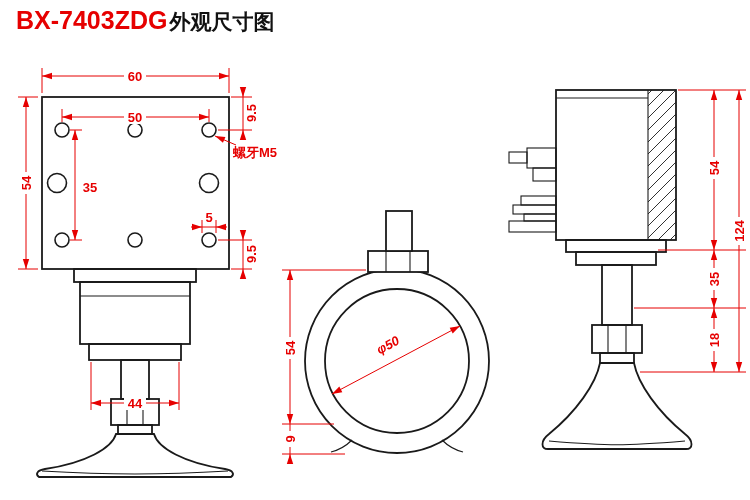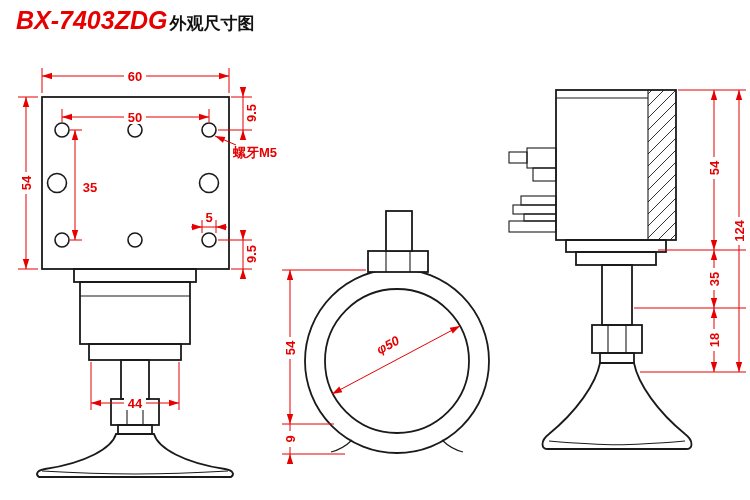--- a/index.html
+++ b/index.html
@@ -1,21 +1,21 @@
 <!DOCTYPE html>
 <html><head>
 <meta charset="utf-8">
 <style>
   html,body{margin:0;padding:0}
   body{width:750px;height:500px;background:#ffffff;position:relative;overflow:hidden;
        font-family:"Liberation Sans",sans-serif}
   .stage{position:absolute;left:0;top:0;width:750px;height:500px}
   .title{position:absolute;left:16px;top:6px;z-index:2;white-space:nowrap}
-  .title .model{color:#e60000;font-size:25px;font-weight:bold;font-style:italic}
-  .title .suffix{color:#111111;font-size:17px;font-weight:bold;margin-left:2px}
+  .title .model{color:#e60000;font-size:25px;font-weight:bold;}
+  .title .suffix{color:#111111;font-size:21px;font-weight:bold;margin-left:2px}
   svg{position:absolute;left:0;top:0}
   .outline{fill:none;stroke:#1a1a1a;stroke-width:1.8}
   .solid{fill:#ffffff;stroke:#1a1a1a;stroke-width:1.8}
   .outline-thin{fill:none;stroke:#1a1a1a;stroke-width:1.1}
   .hole{fill:#ffffff;stroke:#1a1a1a;stroke-width:1.6}
   .hatch line{stroke:#1a1a1a;stroke-width:0.9}
   .dim{stroke:#e60000;stroke-width:1;fill:none}
   .arr{fill:#e60000}
   .bg{fill:#ffffff}
   .dimtext{fill:#e60000;font-family:"Liberation Sans",sans-serif;font-size:13px;

